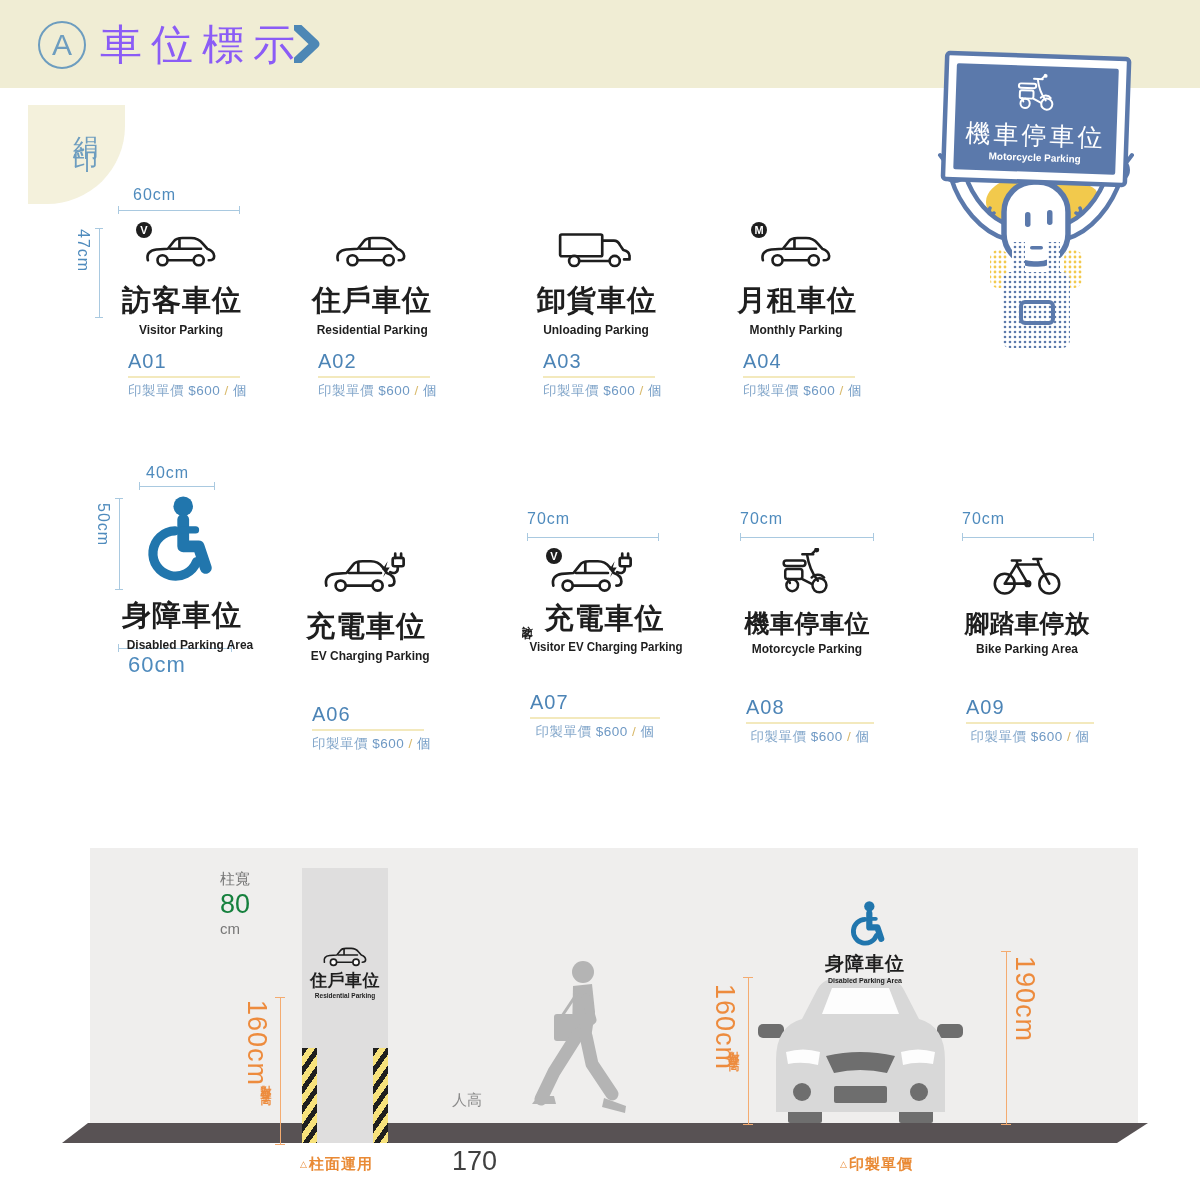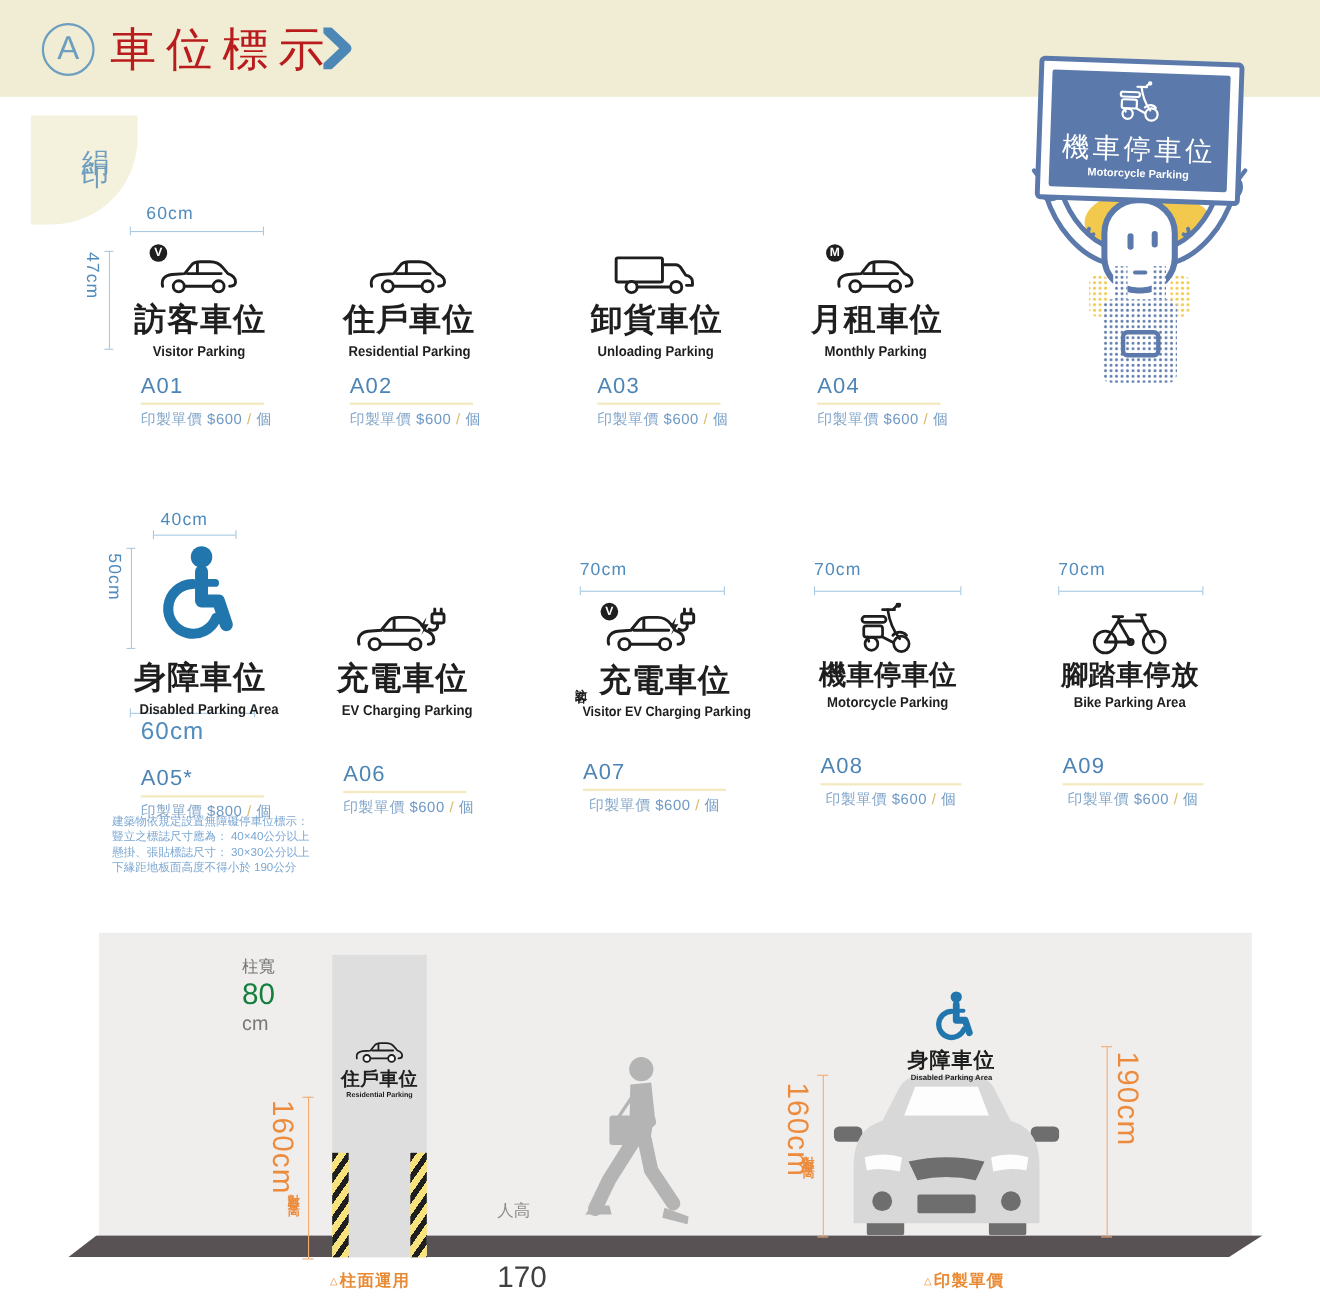--- a/index.html
+++ b/index.html
@@ -2,34 +2,34 @@
 <html><head>
 <meta charset="utf-8">
 <style>
   html,body{margin:0;padding:0;background:#fff;font-family:"Liberation Sans",sans-serif;}
   .page{position:relative;width:1200px;height:1191px;background:#fff;overflow:hidden;}
 
   
   .header{position:absolute;left:0;top:0;width:1200px;height:88px;background:#f0edd4;}
   .badge-a{position:absolute;left:38px;top:21px;width:44px;height:44px;border:2px solid #6d9dbf;
            border-radius:50%;color:#6d9dbf;font-size:30px;line-height:44px;text-align:center;}
-  .page-title{position:absolute;left:100px;top:17px;font-size:42px;color:#b91c1c;letter-spacing:9px;white-space:nowrap;}
+  .page-title{position:absolute;left:100px;top:17px;font-size:42px;color:#8b5cf6;letter-spacing:9px;white-space:nowrap;}
   .chevron-svg{position:absolute;left:294px;top:25px;}
 
   .silk-tab{position:absolute;left:28px;top:105px;width:97px;height:99px;background:#f4f1dc;
             border-bottom-right-radius:78px;}
   .silk-label{position:absolute;left:42px;top:12px;writing-mode:vertical-rl;font-size:25px;color:#6d9dbf;letter-spacing:10px;}
 
   
   .card{position:absolute;text-align:center;color:#1e1e1e;}
   .icon-wrap{position:relative;height:50px;display:flex;align-items:flex-end;justify-content:center;}
   .sign-icon{color:#1e1e1e;display:block;}
   .badge-circle{position:absolute;width:16px;height:16px;border-radius:50%;background:#1e1e1e;color:#fff;
                 font-size:11px;font-weight:bold;line-height:16px;text-align:center;}
-  .title{font-size:29px;font-weight:600;letter-spacing:1px;margin-top:1px;white-space:nowrap;}
+  .title{font-size:29px;font-weight:600;letter-spacing:1px;margin-top:11px;white-space:nowrap;}
   .title.small{font-size:25px;letter-spacing:0;}
   .subtitle{font-size:13px;font-weight:bold;margin-top:1px;white-space:nowrap;transform:scaleX(.92);transform-origin:50% 50%;}
   .title-row{display:flex;align-items:center;justify-content:center;margin-top:3px;}
   .title-prefix{writing-mode:vertical-rl;font-size:11px;font-weight:bold;letter-spacing:2px;margin-right:4px;}
   .title-divider{width:1.5px;height:30px;background:#1e1e1e;margin-right:6px;}
   .code-row{text-align:left;}
   .row1 .code-row{margin-top:13px;}
   .row2 .code-row{margin-top:40px;}
   .row2a05 .code-row{margin-top:45px;}
   .code{font-size:20px;color:#4c84b6;letter-spacing:1px;padding-left:6px;}
@@ -59,21 +59,21 @@
   .panel{position:absolute;left:90px;top:848px;width:1048px;height:276px;background:#efeeed;}
   .floor{position:absolute;left:55px;top:1123px;width:1100px;height:20px;background:#585254;
          clip-path:polygon(33px 0,1093px 0,1062px 20px,7px 20px);}
   .column{position:absolute;left:302px;top:868px;width:86px;height:275px;background:#dfdede;}
   .hazard{position:absolute;top:180px;width:15px;height:95px;
           background:repeating-linear-gradient(125deg,#1f1f1f 0 5px,#f7e27c 5px 11px);}
   .col-sign{position:absolute;left:0;top:76px;width:86px;text-align:center;color:#1e1e1e;}
   .col-sign .t{font-size:17px;font-weight:600;letter-spacing:.5px;margin-top:1px;}
   .col-sign .s{font-size:6.5px;font-weight:bold;}
   .meas{position:absolute;color:#777;display:flex;align-items:baseline;white-space:nowrap;flex-direction:column;}
-  .meas .p{font-size:15px;} .meas .v{font-size:27px;color:#15803d;} .meas .u{font-size:18px;}
+  .meas .p{font-size:15px;} .meas .v{font-size:27px;color:#15803d;} .meas .u{font-size:15px;}
   .meas.gray{color:#8a8a8a;} .meas.gray .v{color:#404040;}
   .wall-sign{position:absolute;left:800px;top:901px;width:130px;text-align:center;color:#1e1e1e;}
   .wall-sign .t{font-size:19px;font-weight:600;letter-spacing:1px;margin-top:2px;}
   .wall-sign .s{font-size:7px;font-weight:bold;}
   .caption{position:absolute;color:#e98a35;font-weight:bold;font-size:15px;letter-spacing:1px;white-space:nowrap;}
   .caption .mk{font-size:9px;font-weight:normal;vertical-align:2px;margin-right:1px;}
   .wc-blue{color:#2176ad;}
   .defs-hidden{position:absolute;width:0;height:0;overflow:hidden;}
 </style>
 </head>
@@ -290,35 +290,22 @@
   <div class="dlabel" style="left:962px;top:510px;">70cm</div>
   <div class="dim-h" style="left:962px;top:533px;width:130px;"></div>
 
   <svg class="sign-icon wc-blue" style="position:absolute;left:137px;top:496px;" width="76" viewBox="0 0 74 92">
       <use href="#ic-wheelchair"></use>
     </svg>
 
   <div class="card row2a05" style="left:122px;top:596px;width:118px;">
     <div class="title" style="margin-top:0;">身障車位</div>
     <div class="subtitle">Disabled Parking Area</div>
-    <div class="code-row">
-      <div class="code">A05*</div>
-      <div class="code-underline"></div>
-      <div class="price">
-        <span>印製單價</span> <span class="amt">$800</span> <span class="slash">/</span> <span class="amt">個</span>
-      </div>
-    </div>
-  </div>
-
-  <div class="note">
-    <div>建築物依規定設置無障礙停車位標示：</div>
-    <div>豎立之標誌尺寸應為： 40×40公分以上</div>
-    <div>懸掛、張貼標誌尺寸： 30×30公分以上</div>
-    <div>下緣距地板面高度不得小於 190公分</div>
-  </div>
+  </div>
+
 
   <div class="card row2" style="left:306px;top:546px;width:118px;">
     <div class="icon-wrap">
       <svg class="sign-icon" width="84" viewBox="0 0 100 52">
           <use href="#ic-car-ev"></use>
         </svg>
     </div>
     <div class="title">充電車位</div>
     <div class="subtitle">EV Charging Parking</div>
     <div class="code-row">

